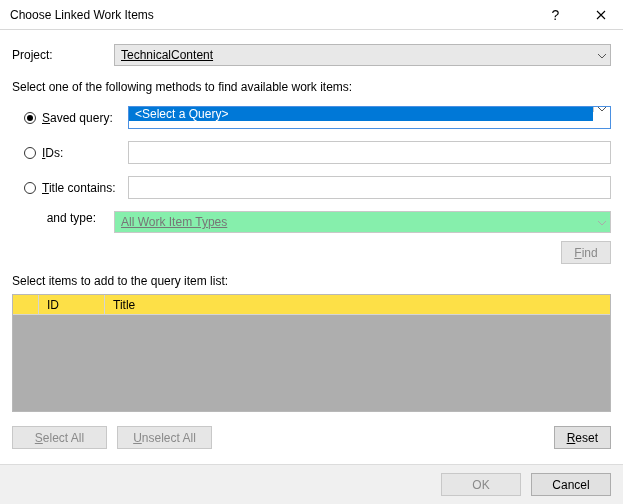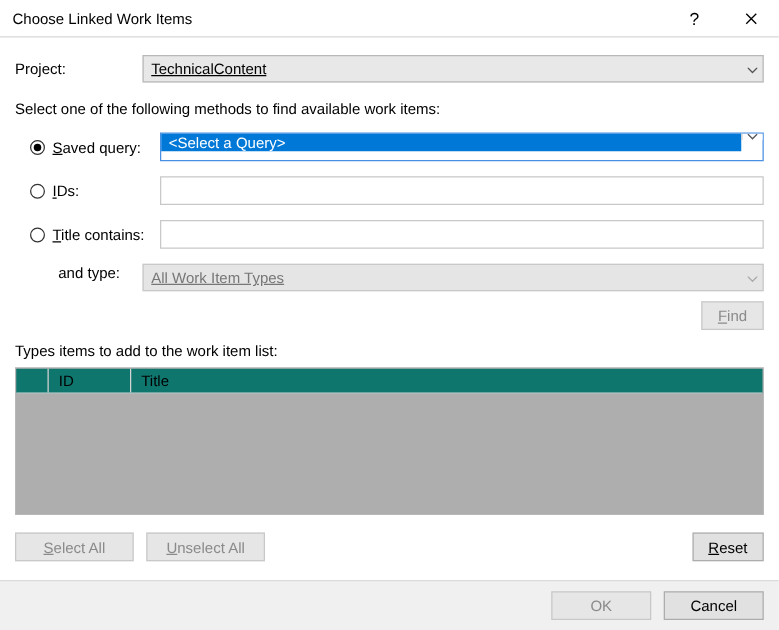--- a/index.html
+++ b/index.html
@@ -48,21 +48,21 @@
     padding: 0 20px 0 6px;
     font-size: 12px;
     text-decoration: underline;
   }
   .combo .chev {
     position: absolute;
     right: 4px;
     top: 50%;
     transform: translateY(-50%);
   }
-  .combo.disabled { color: #777; background: #e5e5e5; border-color: #c8c8c8; }
+  .combo.disabled { color: #777; background: #86efac; border-color: #c8c8c8; }
   .instr { margin: 14px 0 12px 0; }
   .radio-row { display: flex; align-items: center; margin-bottom: 12px; }
   .radio {
     width: 12px; height: 12px;
     border: 1px solid #333;
     border-radius: 50%;
     margin: 0 6px 0 12px;
     display: inline-flex;
     align-items: center;
     justify-content: center;
@@ -128,21 +128,21 @@
   .list-label { margin-bottom: 6px; }
   .grid {
     border: 1px solid #b8b8b8;
     height: 118px;
     background: #a8a8a8;
     display: flex;
     flex-direction: column;
   }
   .grid-header {
     display: flex;
-    background: #0f766e;
+    background: #fde047;
     height: 20px;
     border-bottom: 1px solid #d4d4d4;
   }
   .grid-header .col {
     border-right: 1px solid #d4d4d4;
     display: flex;
     align-items: center;
     padding: 0 8px;
     font-size: 12px;
   }
@@ -239,21 +239,21 @@
       </div>
     </div>
 
     <div class="find-row">
       <button class="btn disabled" style="min-width:50px;">
           <span class="underline-key">F</span>
           <span>ind</span>
         </button>
     </div>
 
-    <div class="list-label">Types items to add to the work item list:</div>
+    <div class="list-label">Select items to add to the query item list:</div>
 
     <div class="grid">
       <div class="grid-header">
         <div class="col check"></div>
         <div class="col id">ID</div>
         <div class="col title">Title</div>
       </div>
       <div class="grid-body"></div>
     </div>
 

